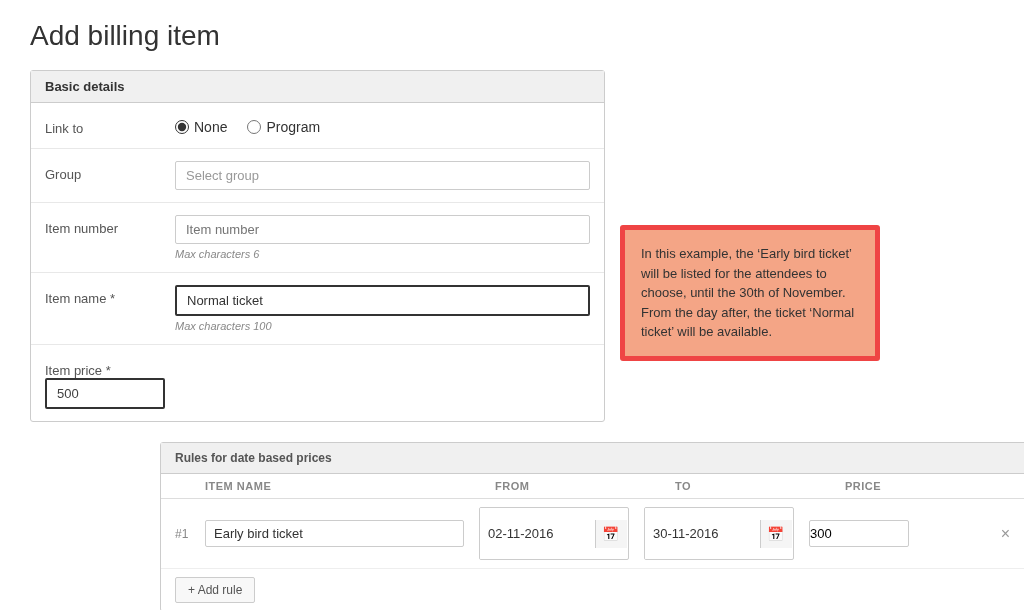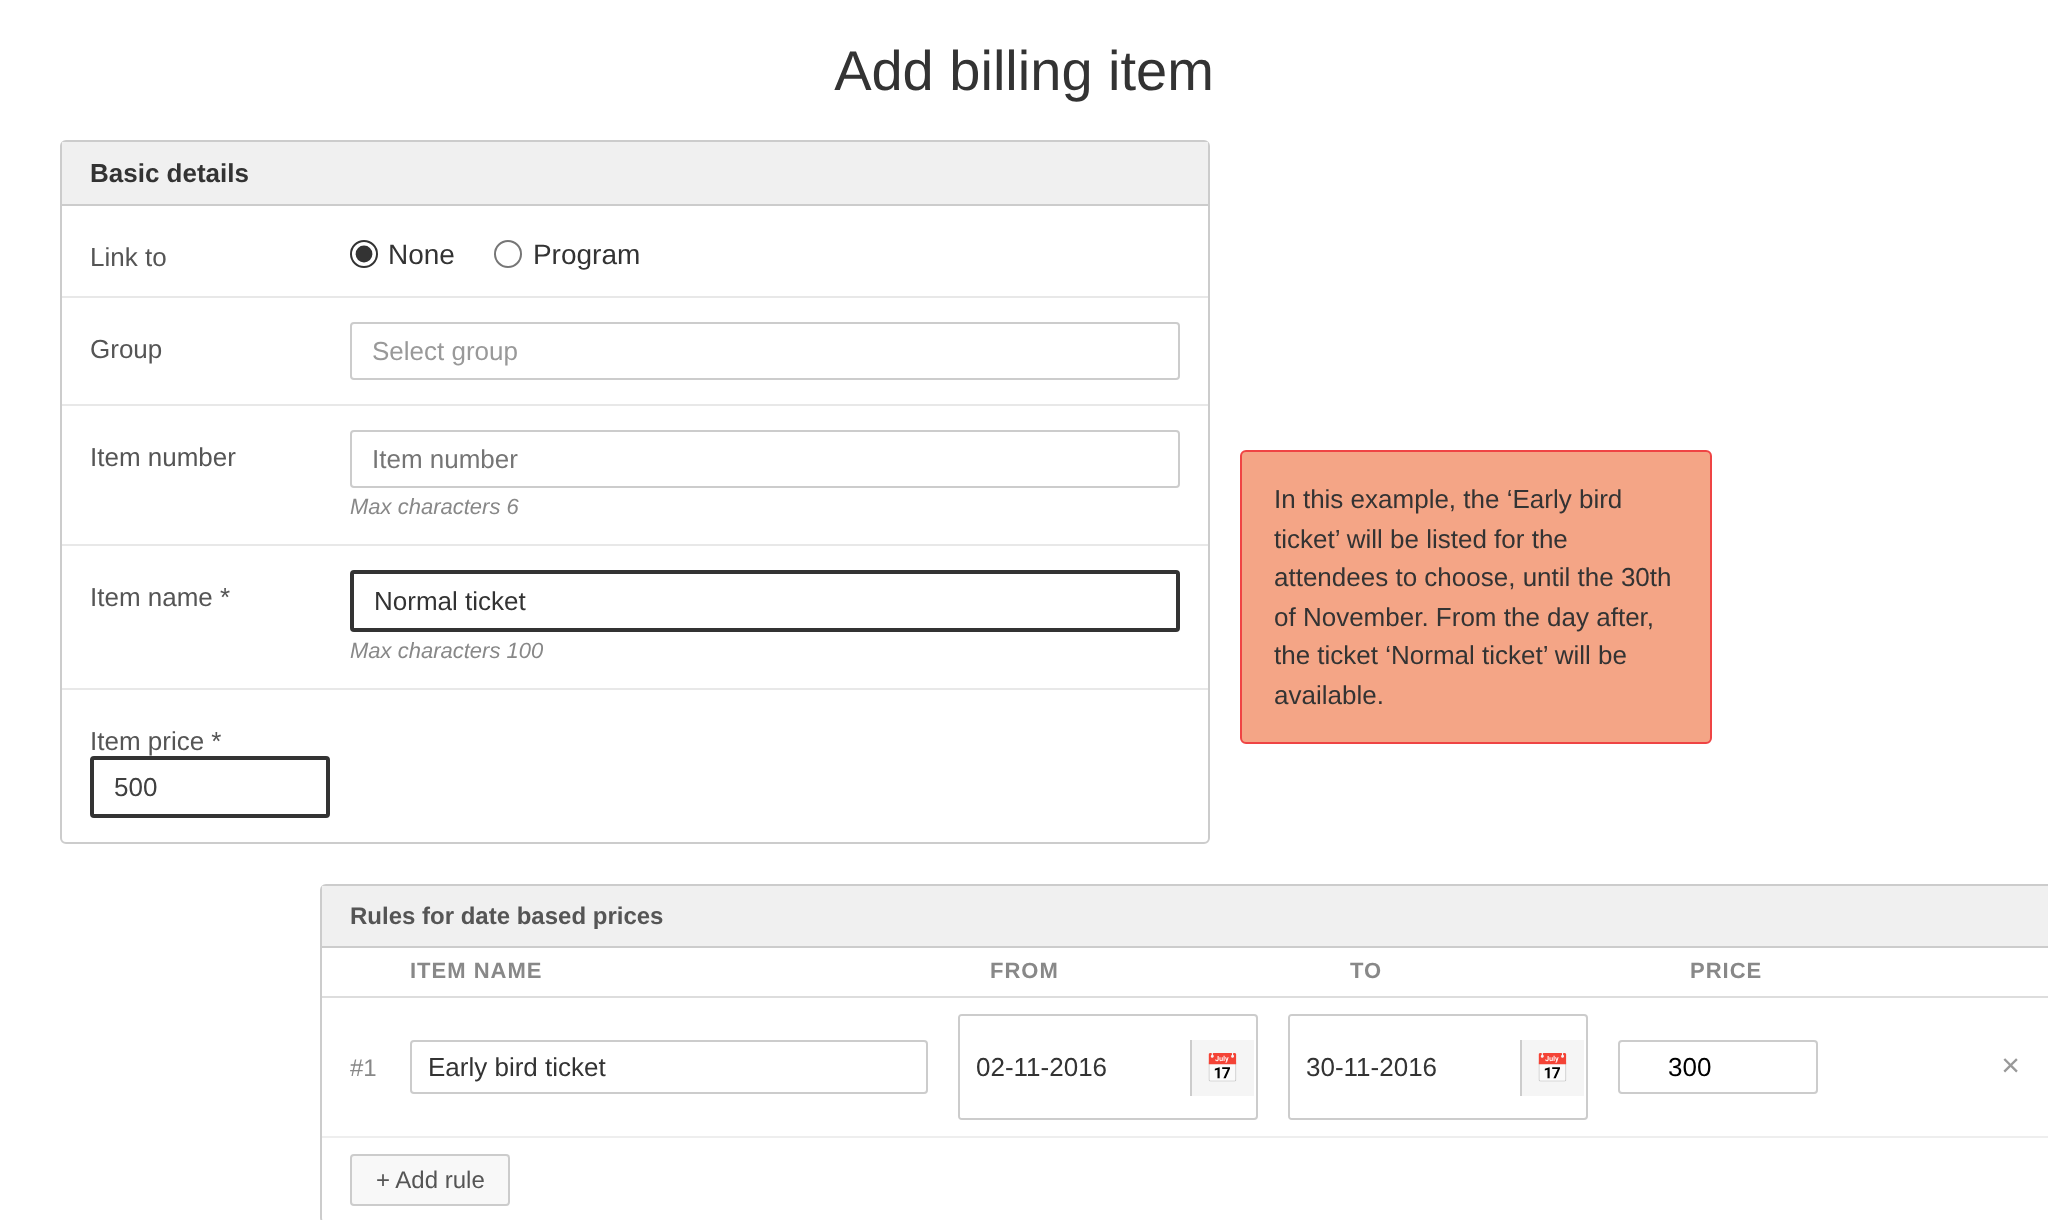--- a/index.html
+++ b/index.html
@@ -10,21 +10,20 @@
       background: #fff;
       padding: 20px 30px;
       width: 1024px;
       min-height: 610px;
     }
     h1 {
       font-size: 28px;
       font-weight: normal;
       color: #333;
       margin-bottom: 18px;
-      text-align: center;
     }
     .form-section {
       border: 1px solid #ccc;
       border-radius: 3px;
       width: 575px;
       margin-bottom: 20px;
     }
     .section-header {
       background: #f0f0f0;
       padding: 8px 14px;
@@ -102,23 +101,23 @@
       padding: 6px 10px;
       border: 2px solid #333;
       border-radius: 2px;
       font-size: 13px;
       color: #404040;
     }
     .tooltip-box {
       position: absolute;
       left: 590px;
       top: 155px;
-      width: 236px;
+      width: 260px;
       background: #f4a586;
-      border: 1px solid #ef4444;
+      border: 5px solid #ef4444;
       border-radius: 3px;
       padding: 14px 16px;
       font-size: 13px;
       line-height: 1.5;
       color: #333;
     }
     .main-area {
       position: relative;
     }
     
@@ -195,21 +194,21 @@
       align-items: center;
       justify-content: center;
       background: #f5f5f5;
       border-left: 1px solid #ccc;
       cursor: pointer;
       font-size: 14px;
       color: #888;
     }
     .price-rule-input {
       width: 100px;
-      padding: 5px 24px;
+      padding: 5px 0;
       border: 1px solid #ccc;
       border-radius: 2px;
       font-size: 13px;
       margin-left: 15px;
     }
     .close-btn {
       margin-left: auto;
       color: #999;
       cursor: pointer;
       font-size: 16px;

